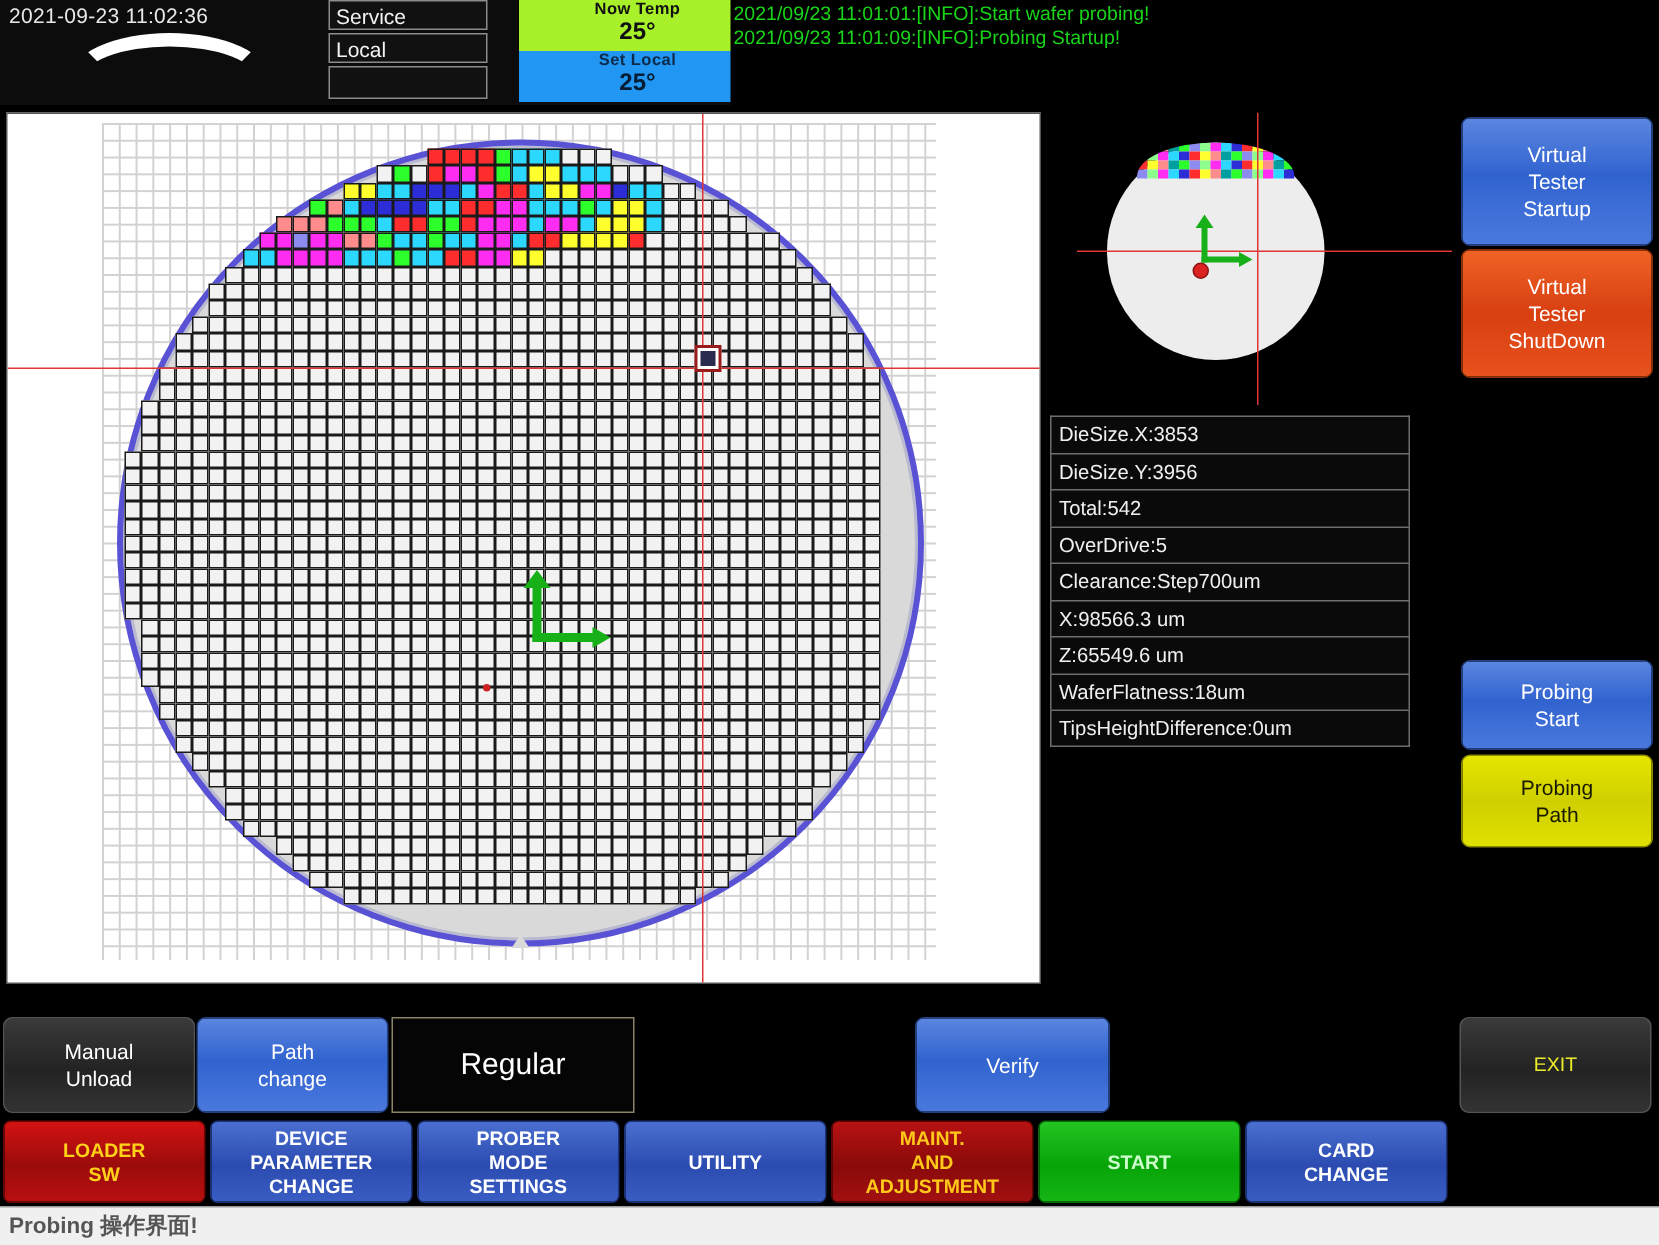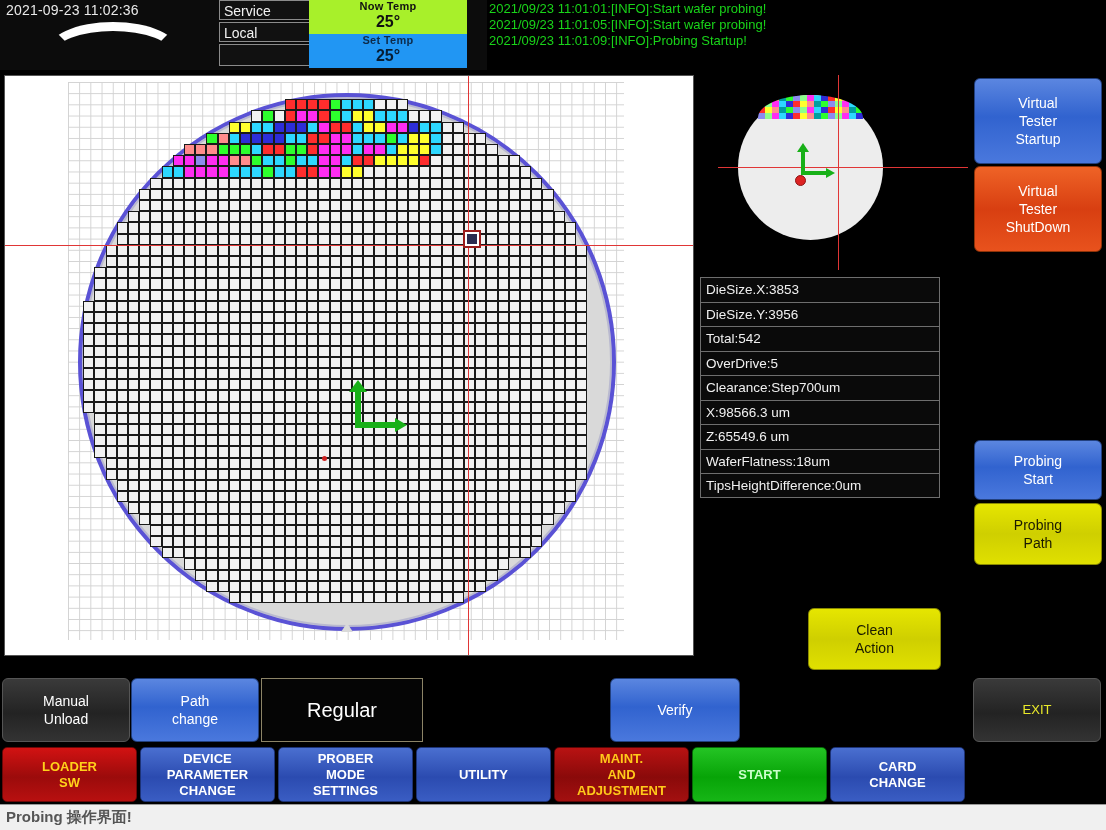--- a/index.html
+++ b/index.html
@@ -27,21 +27,21 @@
     font-family:"Liberation Sans",sans-serif;
   }
 
   .modebox{position:absolute;left:219px;top:0px;width:106px;height:68px;background:#0b0b0b;}
   .modefield{
     height:20px;line-height:20px;border:1px solid #8b8b8b;background:#111;
     color:#f2f2f2;font-size:14px;padding-left:4px;margin-bottom:2px;box-sizing:border-box;
   }
   .modefield.empty{height:22px;}
 
-  .temps{position:absolute;left:309px;top:0;width:158px;height:52px;}
+  .temps{position:absolute;left:346px;top:0;width:158px;height:52px;}
   .tempcell{width:158px;height:34px;box-sizing:border-box;position:relative;}
   .tempcell.now{background:#a8f02a;}
   .tempcell.set{background:#2196f3;}
   .tempcell .tlabel{position:absolute;top:0px;left:0;width:100%;text-align:center;font-size:11px;font-weight:bold;color:#111;letter-spacing:.3px;}
   .tempcell .tval{position:absolute;top:13px;left:0;width:100%;text-align:center;font-size:16px;font-weight:bold;color:#111;}
   .tempcell.set .tlabel{color:#0d2b4a;}
   .tempcell.set .tval{color:#071d33;}
 
   .loglist{position:absolute;left:487px;top:0px;width:619px;height:70px;background:#000;padding:1px 0 0 2px;box-sizing:border-box;}
   .logline{font-size:13px;color:#19d419;line-height:16px;white-space:nowrap;font-family:"Liberation Sans",sans-serif;}
@@ -161,28 +161,27 @@
       <div class="modefield">Local</div>
       <div class="modefield empty"></div>
     </div>
 
     <div class="temps">
       <div class="tempcell now">
         <div class="tlabel">Now Temp</div>
         <div class="tval">25°</div>
       </div>
       <div class="tempcell set">
-        <div class="tlabel">Set Temp</div>
+        <div class="tlabel">Set Local</div>
         <div class="tval">25°</div>
       </div>
     </div>
 
     <div class="loglist">
       <div class="logline">2021/09/23 11:01:01:[INFO]:Start wafer probing!</div>
-      <div class="logline">2021/09/23 11:01:05:[INFO]:Start wafer probing!</div>
       <div class="logline">2021/09/23 11:01:09:[INFO]:Probing Startup!</div>
     </div>
   </div>
 
   <div class="waferpanel">
     <div class="waferinner">
       <div class="fingrid"></div>
       <div class="waferdisc">
         <div class="notch"></div>
       </div>
@@ -1990,24 +1989,20 @@
     <span>ShutDown</span>
   </div>
   <div class="btn b-blue" id="btn-probing-start">
     <span>Probing</span>
     <span>Start</span>
   </div>
   <div class="btn b-yellow" id="btn-probing-stop">
     <span>Probing</span>
     <span>Path</span>
   </div>
-  <div class="btn b-yellow" id="btn-clean-action">
-    <span>Clean</span>
-    <span>Action</span>
-  </div>
 
   <div class="btn b-dark" id="btn-manual-unload">
     <span>Manual</span>
     <span>Unload</span>
   </div>
   <div class="btn b-blue" id="btn-path-change">
     <span>Path</span>
     <span>change</span>
   </div>
   <div class="btn b-black" id="btn-regular">

